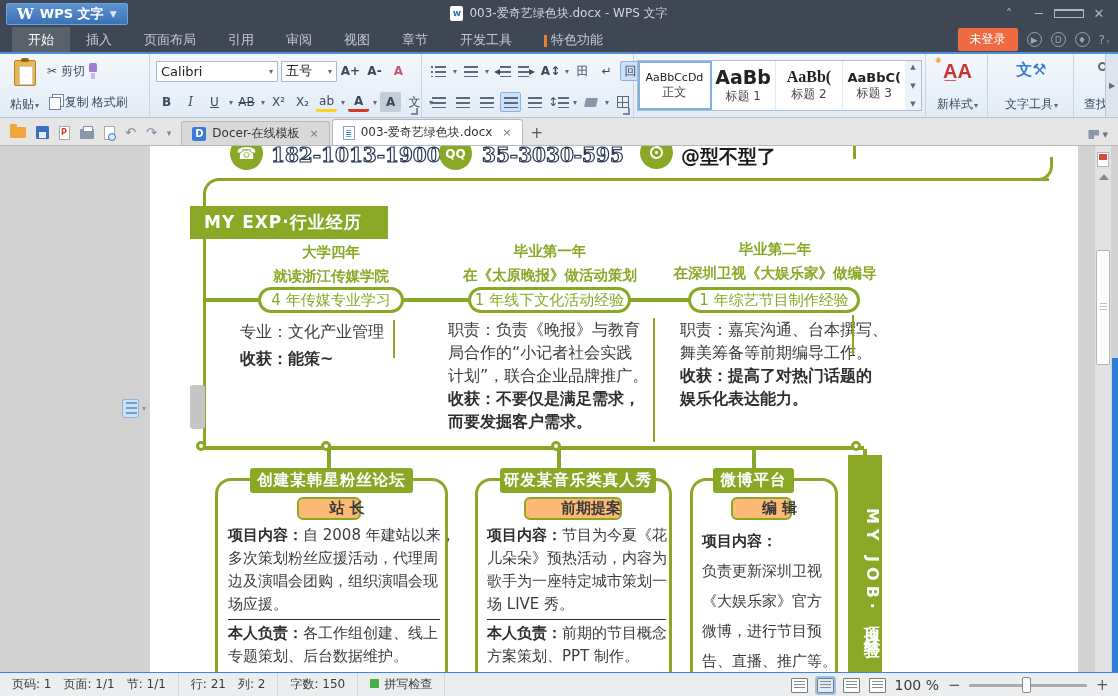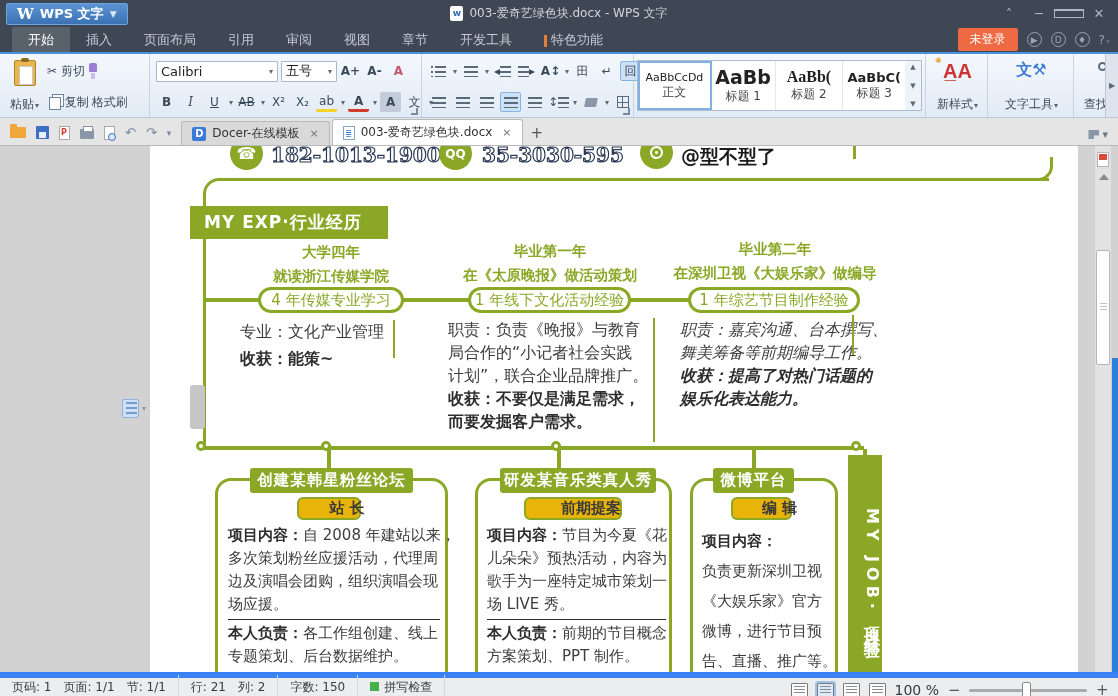--- a/index.html
+++ b/index.html
@@ -145,21 +145,21 @@
   .colbody.lh27 .bl { line-height:27px; }
   .bd { font-weight:bold; color:#2e2e2e; }
   
   .btl { position:absolute; left:54px; top:300px; width:660px; height:3.5px; background:#8aa826; }
   .tdot { position:absolute; top:295px; width:10px; height:10px; background:#fff; border:3.5px solid #8aa826; border-radius:50%; z-index:2; }
   .stub { position:absolute; width:3.5px; background:#8aa826; }
   
   .pbox { position:absolute; top:332px; height:240px; border:3px solid #8aa826; border-radius:16px; background:#fff; }
   .pbox-h { position:absolute; top:322px; height:25px; background:#8aa826; color:#fff; font-weight:bold; font-size:15.5px;
     display:flex; align-items:center; justify-content:center; border-radius:3px; z-index:3; white-space:nowrap; letter-spacing:1px; }
-  .ptag { position:absolute; top:351px; height:23px; background:#eab308; border:2.5px solid #8aa826; border-radius:6px;
+  .ptag { position:absolute; top:351px; height:23px; background:#fdba74; border:2.5px solid #8aa826; border-radius:6px;
     color:#3a3a3a; font-size:15px; font-weight:bold; display:flex; align-items:center; justify-content:center; z-index:3; white-space:nowrap;padding-left:36px; }
   .pbody { position:absolute; font-size:15px; color:#3c3c3c; z-index:3; }
   .pbody .bl { line-height:23px; white-space:nowrap; }
   .pbody.lh30 .bl { line-height:30px; }
   .pbody hr { border:none; border-top:1.5px solid #2a2a2a; margin:3px 0 2px 0; }
   .jobbar { position:absolute; left:698px; top:309px; width:34px; height:217px; background:#8aa826; color:#fff;
     writing-mode:vertical-rl; text-align:center; font-weight:bold; font-size:16px; letter-spacing:5px; padding-top:14px; }
   .anchor-gray { position:absolute; left:40px; top:239px; width:15px; height:44px; background:#c6c6c6; border-radius:3px; z-index:4; }
   .anchor-doc { position:absolute; left:122px; top:253px; display:flex; align-items:flex-start; gap:3px; }
   .anchor-doc .pg { width:17px; height:19px; background:#cfe0f5; border:1px solid #8fb2dd; border-radius:2px;
@@ -169,21 +169,21 @@
   .vscroll { position:absolute; right:7px; top:0; width:17px; height:526px; background:#e2e2e2; border-left:1px solid #cfcfcf; }
   .vs-topicon { position:absolute; top:6px; left:2px; width:12px; height:15px; background:#fff; border:1px solid #b5b5b5; }
   .vs-topicon::after { content:""; position:absolute; left:1px; top:1px; width:8px; height:6px; background:#d84b3a; }
   .vs-up { position:absolute; top:28px; left:4px; width:0; height:0; border-left:5px solid transparent; border-right:5px solid transparent; border-bottom:6px solid #8a8a8a; }
   .vs-thumb { position:absolute; top:104px; left:1px; width:14px; height:115px; background:#fdfdfd; border:1px solid #b5b5b5; border-radius:2px; }
   .vs-thumb::after { content:""; position:absolute; left:3px; top:52px; width:7px; height:7px;
     background:repeating-linear-gradient(to bottom,#c0c0c0 0 1px,transparent 1px 3px); }
   .blue-strip { position:absolute; right:0; top:212px; width:6px; height:314px; background:#2e7fd8; }
 
   
-  .statusbar { position:relative; height:24px; background:#ebedef; border-top:6px solid #3b82f6; display:flex; align-items:center;
+  .statusbar { position:relative; height:24px; background:#ebedef; border-top:1px solid #3b82f6; display:flex; align-items:center;
     font-size:12px; color:#3a3a3a; }
   .sb-seg { display:flex; align-items:center; gap:12px; padding:0 12px; height:24px; border-right:1px solid #d5d7d9; }
   .spell-sq { display:inline-block; width:9px; height:9px; background:#44b04a; margin-right:5px; }
   .sb-right { position:absolute; right:10px; top:0; height:24px; display:flex; align-items:center; gap:9px; }
   .view-ico { width:17px; height:15px; border:1px solid #7a7a7a; background:#fdfdfd; position:relative; border-radius:1px; }
   .view-ico::after { content:""; position:absolute; left:2px; top:2px; right:2px; bottom:2px;
     background:repeating-linear-gradient(to bottom,#8a8a8a 0 1px,transparent 1px 3px); }
   .view-ico.sel { outline:2px solid #9fc3e8; background:#dceafa; }
   .zoom-minus,.zoom-plus { font-size:15px; color:#555; width:12px; text-align:center; }
   .zoom-track { position:relative; width:118px; height:3px; background:#a8aaac; border-radius:2px; }
@@ -459,21 +459,21 @@
           <div class="bl">专业：文化产业管理</div>
           <div class="bl"><span class="bd">收获：能策~</span></div>
         </div>
       <div class="colbody" style="left:298px;top:172px;width:212px;">
           <div class="bl">职责：负责《晚报》与教育</div>
           <div class="bl">局合作的“小记者社会实践</div>
           <div class="bl">计划”，联合企业品牌推广。</div>
           <div class="bl"><span class="bd">收获：不要仅是满足需求，</span></div>
           <div class="bl"><span class="bd">而要发掘客户需求。</span></div>
         </div>
-      <div class="colbody" style="left:530px;top:172px;width:228px;font-style:italic;">
+      <div class="colbody" style="left:530px;top:172px;width:228px;">
           <div class="bl">职责：嘉宾沟通、台本撰写、</div>
           <div class="bl">舞美筹备等前期编导工作。</div>
           <div class="bl"><span class="bd">收获：提高了对热门话题的</span></div>
           <div class="bl"><span class="bd">娱乐化表达能力。</span></div>
         </div>
       <div class="vdiv" style="left:243px;top:174px;height:38px;"></div>
       <div class="vdiv" style="left:503px;top:172px;height:124px;"></div>
       <div class="vdiv" style="left:702px;top:169px;height:40px;"></div>
 
       <div class="btl"></div>

